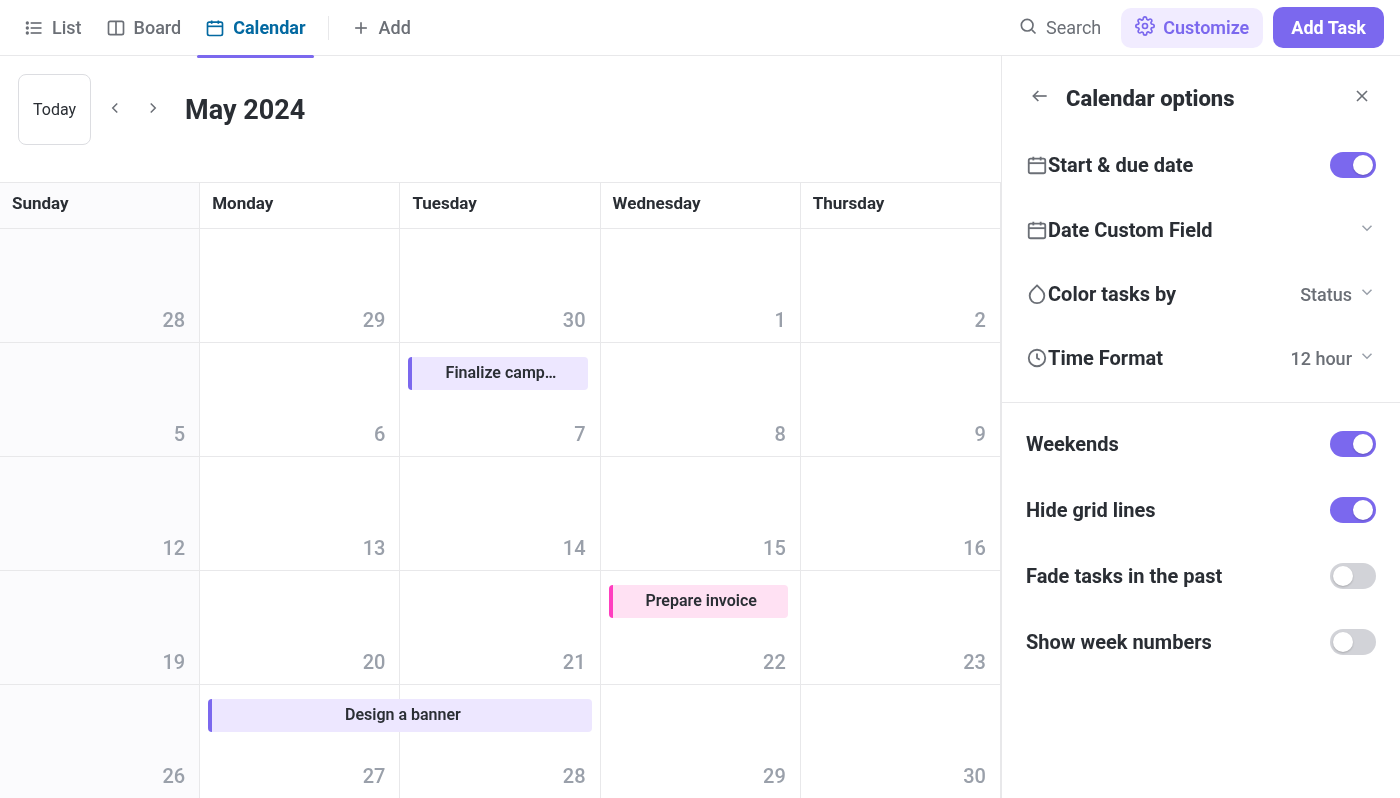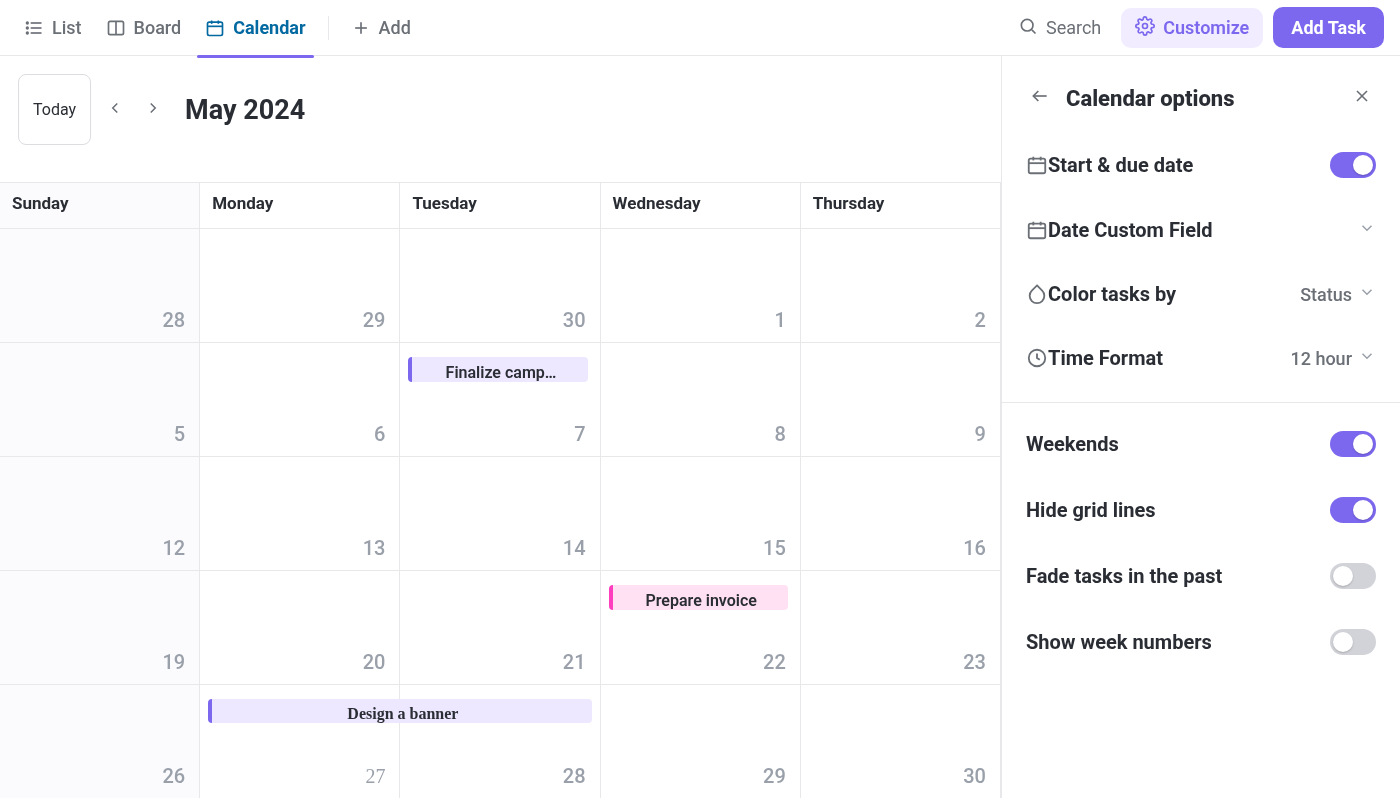--- a/index.html
+++ b/index.html
@@ -68,21 +68,21 @@
   .cell {
     position: relative; border-top: 1px solid #e8e8ea; border-right: 1px solid #e8e8ea;
     display: flex; flex-direction: column; text-align: center;
   }
   .cell .daynum {
     margin-top: auto; align-self: flex-end;
     font-size: 20px; color: #9aa0aa; padding: 8px 14px 10px 0; font-weight: 500;
   }
   .cell.mute { background: #fbfbfd; }
   .task {
-    margin: 14px 12px 0 8px; padding: 6px 10px 0 12px; font-size: 16px; font-weight: 600;
+    margin: 14px 12px 0 8px; padding: 6px 10px 8px 12px; font-size: 16px; font-weight: 600;
     border-left: 4px solid; border-radius: 4px; white-space: nowrap; overflow: hidden; text-overflow: ellipsis;
     cursor: pointer;
   }
   .task.purple { background: #ede7ff; border-color: #7b68ee; color: #2a2e34; }
   .task.pink   { background: #ffe1f3; border-color: #ff3ebf; color: #2a2e34; }
 
   
   .panel-header {
     display: flex; align-items: center; gap: 12px; padding: 28px 24px 20px 24px;
   }
@@ -282,21 +282,21 @@
         <div class="cell" style="position: relative;">
           <div class="task pink">Prepare invoice</div>
           <div class="daynum">22</div>
         </div>
         <div class="cell" style="position: relative;">
           <div class="daynum">23</div>
         </div>
         <div class="cell mute" style="position: relative;">
           <div class="daynum">26</div>
         </div>
-        <div class="cell" style="position: relative; overflow: visible; z-index: 2; font-family: Liberation Serif, serif;">
+        <div class="cell" style="position: relative; overflow: visible; z-index: 2;">
           <div class="task purple" style="position: absolute; top: 14px; left: 8px; margin: 0px; width: calc(200% - 15px);">Design a banner</div>
           <div class="daynum">27</div>
         </div>
         <div class="cell" style="position: relative;">
           <div class="daynum">28</div>
         </div>
         <div class="cell" style="position: relative;">
           <div class="daynum">29</div>
         </div>
         <div class="cell" style="position: relative;">

